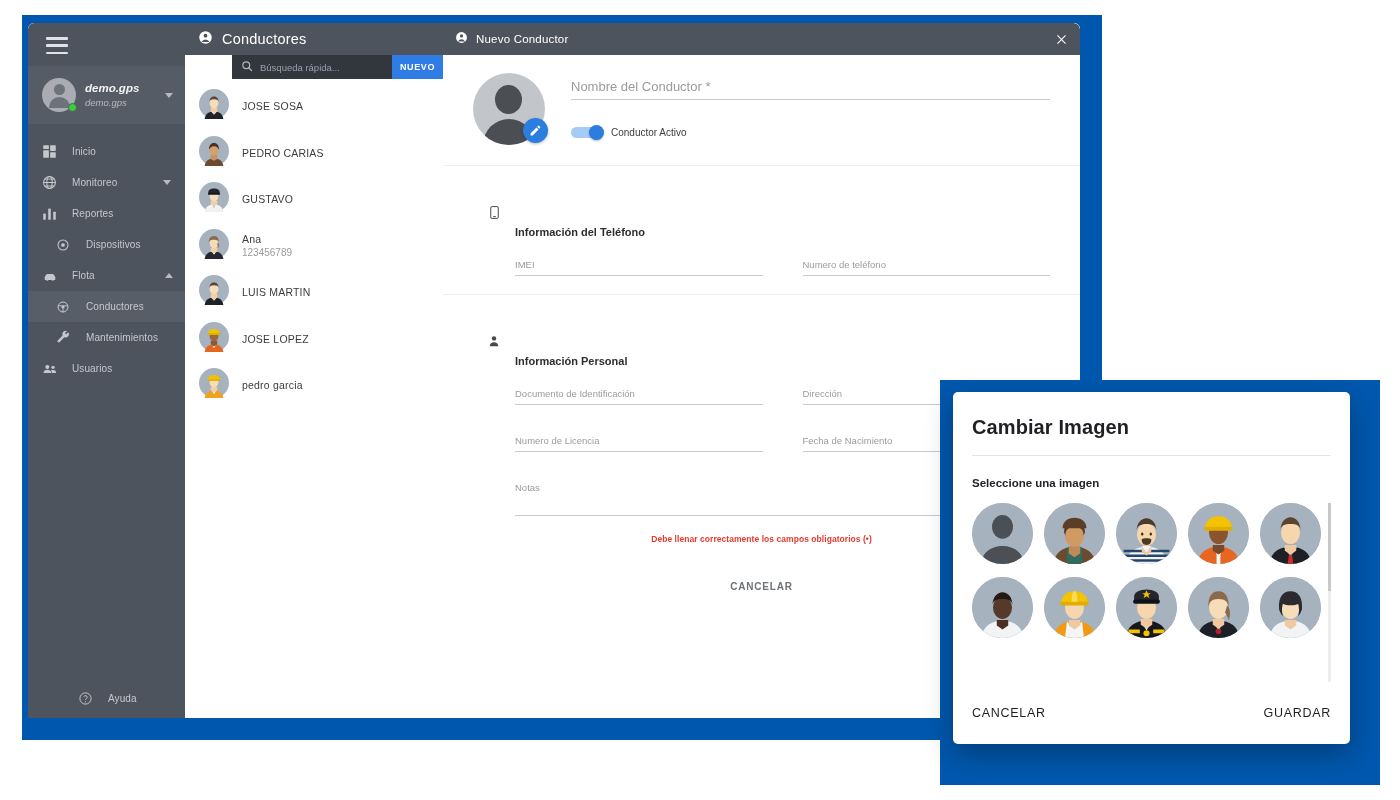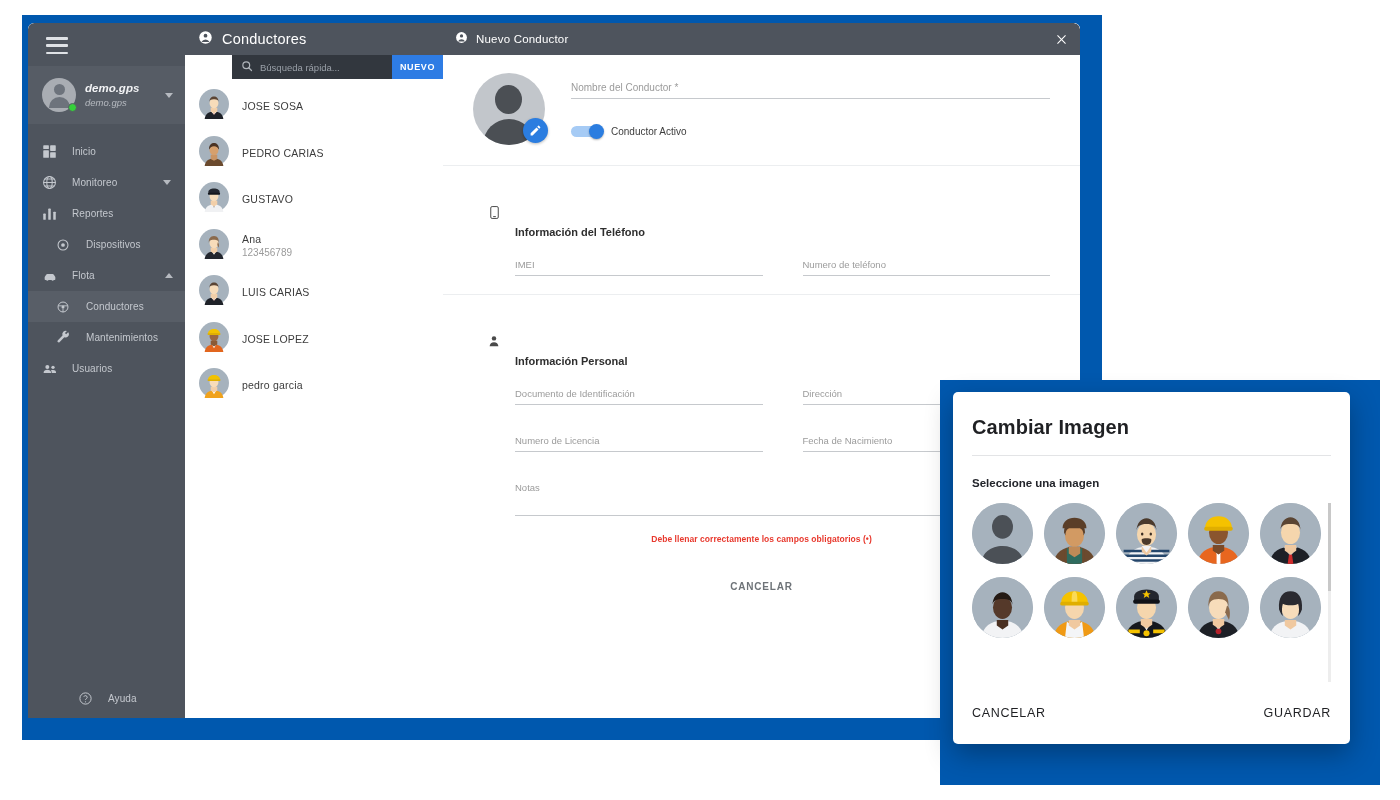--- a/index.html
+++ b/index.html
@@ -172,21 +172,21 @@
     background: #2b7de0; display: flex; align-items: center; justify-content: center;
     cursor: pointer; box-shadow: 0 1px 3px rgba(0,0,0,.28);
   }
   .top-fields { flex: 1; padding-top: 4px; }
   .mat-field { position: relative; }
   .mat-input {
     width: 100%; border: 0; border-bottom: 1px solid #c6c9cd;
     outline: none; background: transparent;
     font-family: inherit; padding: 2px 0 5px 0;
   }
-  .mat-input.large { font-size: 10px; color: #3a3a3a; }
+  .mat-input.large { font-size: 13px; color: #3a3a3a; }
   .mat-input.large::placeholder { color: #9b9b9b; }
   .mat-input.small { font-size: 9.5px; color: #3a3a3a; }
   .mat-input.small::placeholder { color: #9b9b9b; }
 
   .toggle-row { display: flex; align-items: center; gap: 9px; margin-top: 26px; }
   .switch { position: relative; width: 31px; height: 13px; cursor: pointer; }
   .switch .track { position: absolute; left: 0; top: 1px; width: 31px; height: 11px; border-radius: 6px; background: #a6cbf5; }
   .switch .knob { position: absolute; right: -2px; top: -1px; width: 15px; height: 15px; border-radius: 50%; background: #2b7de0; box-shadow: 0 1px 2px rgba(0,0,0,.3); }
   .toggle-label { font-size: 10px; color: #3d3d3d; }
 
@@ -474,21 +474,21 @@
                 <circle cx="32" cy="32" r="32" fill="#a6b2bd"></circle>
               <path d="M12 64c1.5-11 9-16 20-16s18.5 5 20 16z" fill="#1f2229"></path>
               <path d="M25 47h14l-7 8z" fill="#fff"></path>
                 <path d="M31 50l1 6 1-6-1-1.5z" fill="#c0392b"></path>
               <path d="M25 40h14v8l-7 4-7-4z" fill="#f2cfa9"></path>
               <ellipse cx="32" cy="30" rx="9.5" ry="11" fill="#f7dcba"></ellipse>
               <path d="M22 28c0-8 4.5-12 10-12s10 4 10 12c0-4-3-6-10-6s-10 2-10 6z" fill="#5a4434"></path>
               </svg>
           </span>
           <div class="driver-lines">
-            <div class="driver-name">LUIS CARIAS</div>
+            <div class="driver-name">LUIS MARTIN</div>
           </div>
         </div>
 
         <div class="driver-row">
           <span>
             <svg width="30" height="30" viewBox="0 0 64 64">
                 <circle cx="32" cy="32" r="32" fill="#a6b2bd"></circle>
               <path d="M12 64c1.5-11 9-16 20-16s18.5 5 20 16z" fill="#e2661e"></path>
               <path d="M26 46h12l-6 10z" fill="#fff"></path>
               <path d="M25 40h14v8l-7 4-7-4z" fill="#8a5a36"></path>

